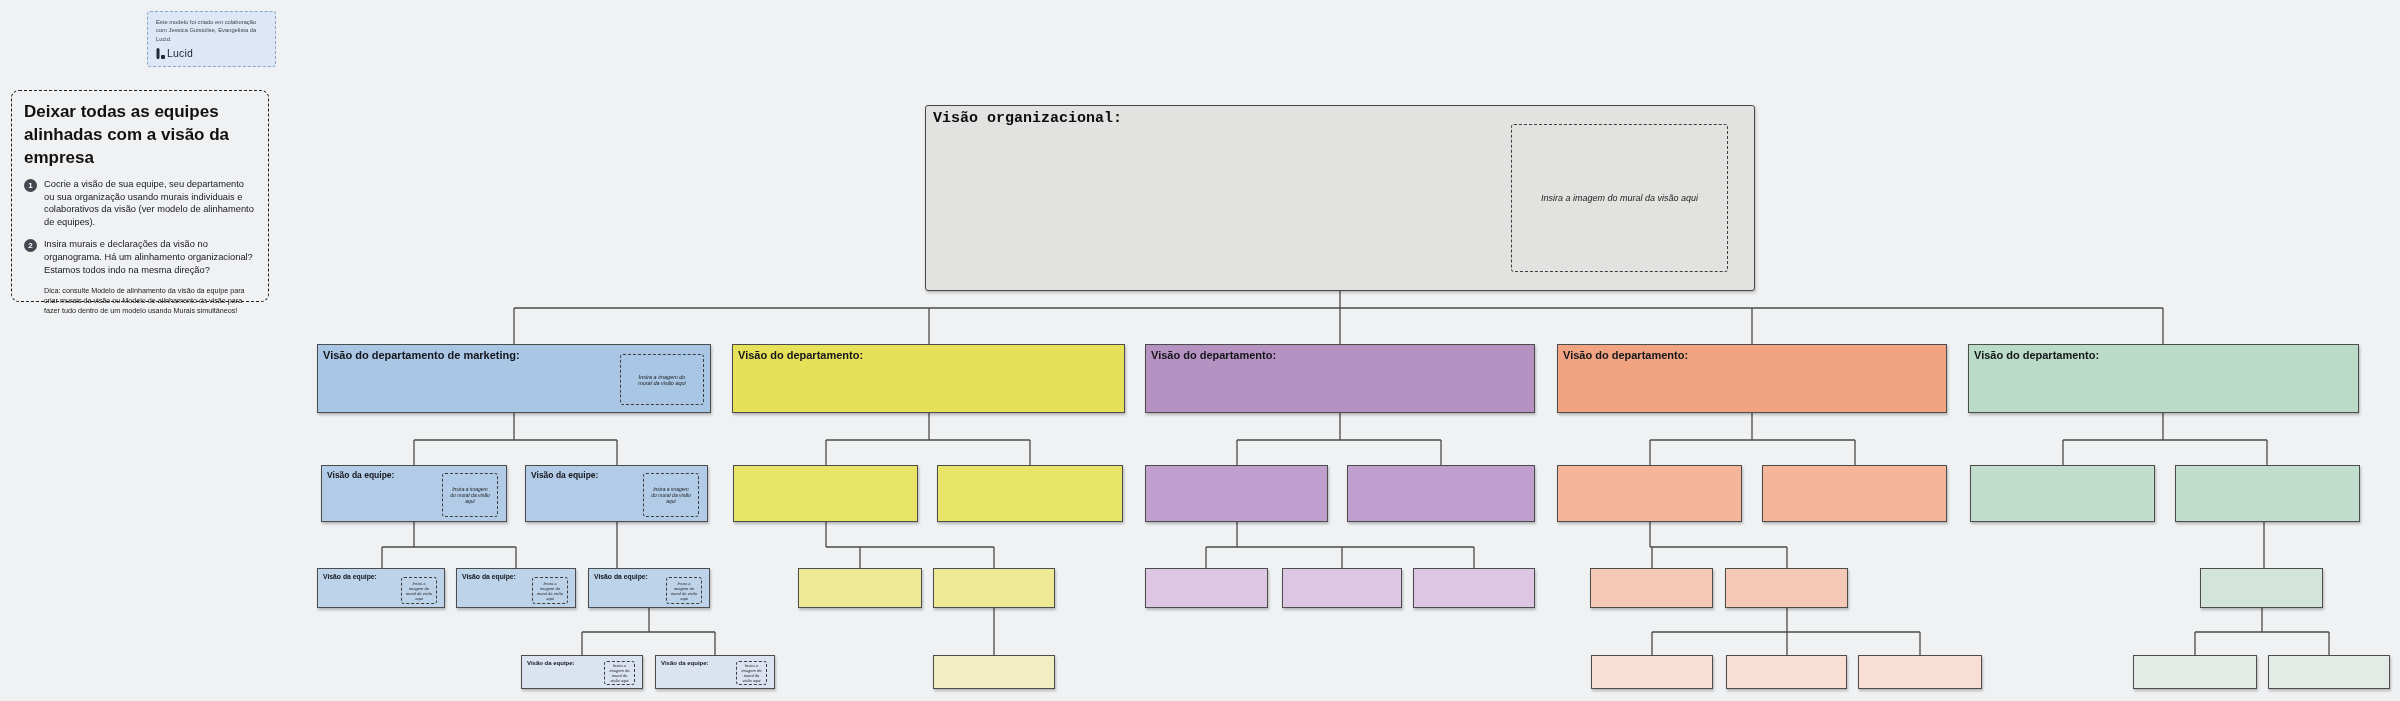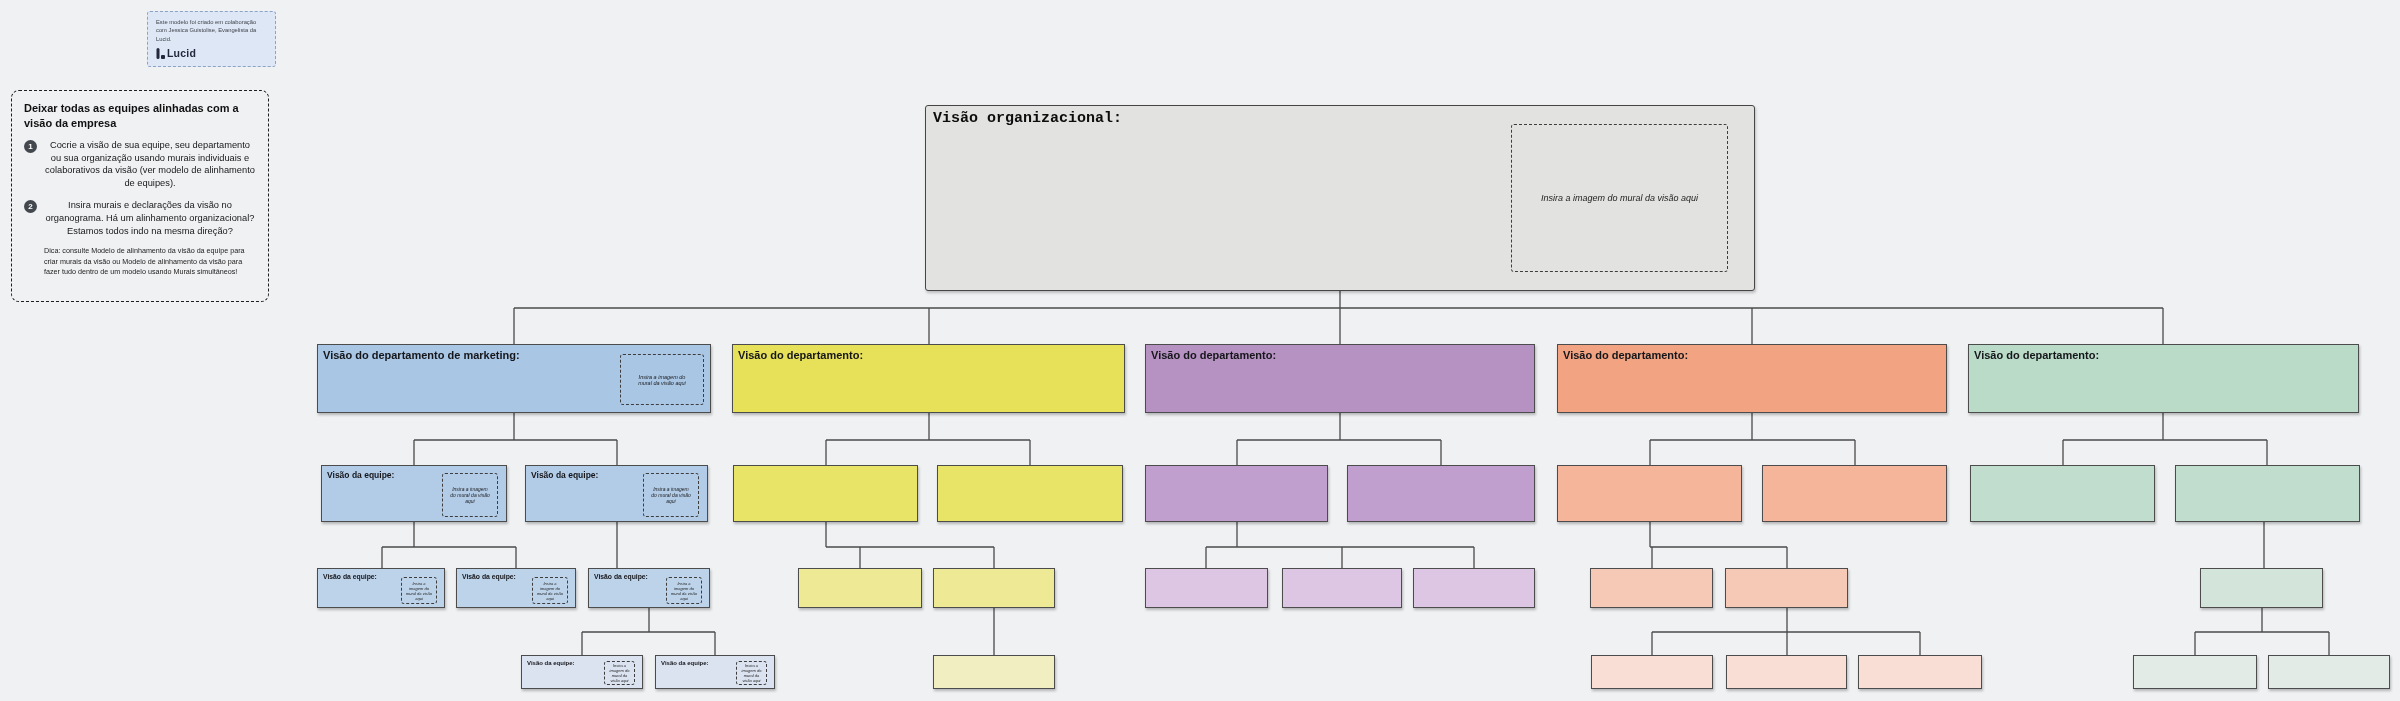--- a/index.html
+++ b/index.html
@@ -3,31 +3,31 @@
 <meta charset="utf-8">
 <style>
   html,body{margin:0;padding:0;}
   body{font-family:"Liberation Sans",sans-serif;}
   #canvas{position:relative;width:2400px;height:701px;background:#f0f1f3;overflow:hidden;}
 
   
   .note-card{position:absolute;left:147px;top:11px;width:129px;height:56px;background:#dde7f5;
     border:1px dashed #8ba3c9;border-radius:3px;box-sizing:border-box;padding:6px 8px 4px 8px;}
   .note-card p{margin:0;font-size:5.8px;line-height:1.45;color:#40444c;}
-  .lucid-logo{display:flex;align-items:center;gap:2px;margin-top:4px;color:#23283d;font-weight:bold;font-size:10.5px;letter-spacing:.2px;}
+  .lucid-logo{display:flex;align-items:center;gap:2px;margin-top:4px;color:#23283d;font-weight:normal;font-size:10.5px;letter-spacing:.2px;}
   .lucid-logo svg{display:block;}
 
   
   .instructions{position:absolute;left:11px;top:90px;width:258px;height:212px;box-sizing:border-box;
     border:1.6px dashed #1f1f1f;border-radius:8px;padding:10px 12px;}
-  .instructions h1{margin:0 0 8px 0;font-size:11px;line-height:1.35;color:#111;}
+  .instructions h1{margin:0 0 8px 0;font-size:17px;line-height:1.35;color:#111;}
   .step{display:flex;gap:7px;margin-bottom:9px;}
   .step-num{flex:0 0 auto;width:13px;height:13px;border-radius:50%;background:#43474e;color:#fff;
     font-size:8px;font-weight:bold;display:flex;align-items:center;justify-content:center;margin-top:1px;}
-  .step p{margin:0;font-size:9.3px;line-height:1.38;color:#17181a;text-align:center;}
+  .step p{margin:0;font-size:9.3px;line-height:1.38;color:#17181a;}
   .tip{margin:2px 0 0 20px;font-size:7.2px;line-height:1.4;color:#222;}
 
   
   .org-box{position:absolute;left:925px;top:105px;width:830px;height:186px;box-sizing:border-box;
     background:#e2e2e0;border:1.4px solid #454545;border-radius:3px;box-shadow:1px 2px 3px rgba(0,0,0,.22);}
   .org-title{position:absolute;left:7px;top:4px;font-size:15px;font-weight:bold;color:#0d0d0d;font-family:Liberation Mono, monospace;}
 
   
   .box{position:absolute;box-sizing:border-box;border:1.3px solid #4c4c4c;border-radius:0;
     box-shadow:1px 2px 2.5px rgba(0,0,0,.25);}

